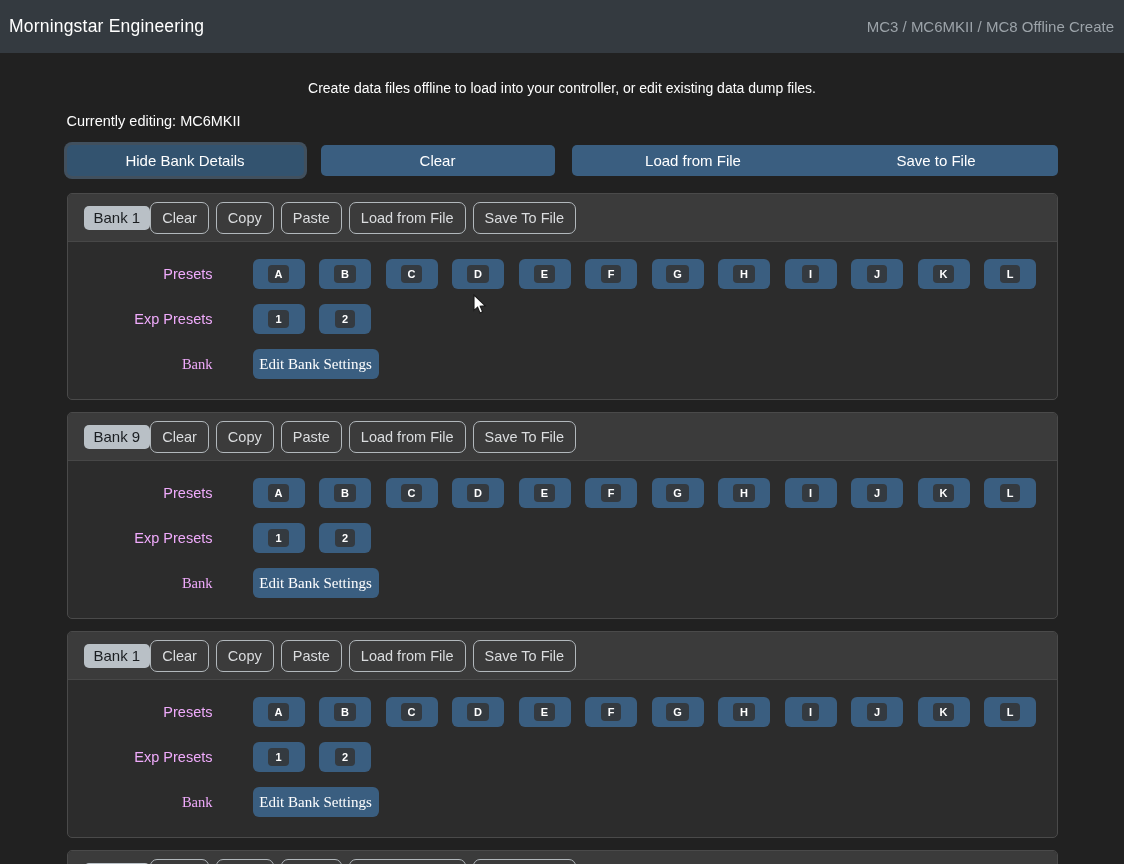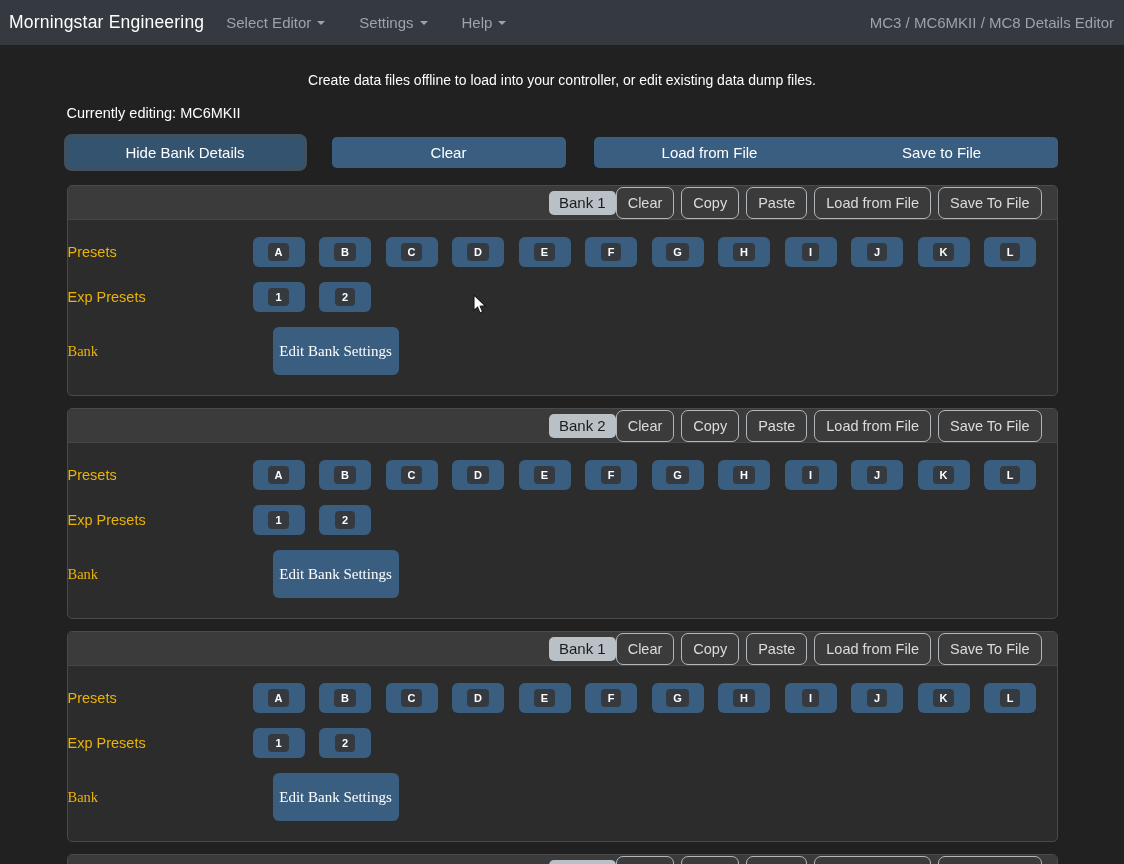--- a/index.html
+++ b/index.html
@@ -6,21 +6,21 @@
   html, body { width: 1124px; height: 864px; overflow: hidden; }
   body {
     font-family: "Liberation Sans", sans-serif;
     background: var(--page-bg, #212121);
     color: #fff;
     position: relative;
   }
 
   
   .navbar {
-    height: 45px;
+    height: 53px;
     background: var(--navbar-bg, #343a40);
     display: flex;
     align-items: center;
     padding: 0 10px 0 9px;
   }
   .brand {
     color: #fff;
     font-size: 17.5px;
     letter-spacing: .2px;
     margin-right: 22px;
@@ -49,21 +49,21 @@
     color: #9ca3a9;
     font-size: 15px;
     white-space: nowrap;
   }
 
   
   .container { width: 991px; margin: 0 auto; }
   .intro-line1 { margin-top: 27px; text-align: center; font-size: 14px; color: #fdfdfd; }
   .intro-line2 { margin-top: 17px; text-align: left; font-size: 14.5px; color: #fdfdfd; }
 
-  .top-actions { margin-top: 16px; display: flex; gap: 28px; height: 31px; }
+  .top-actions { margin-top: 16px; display: flex; gap: 17px; height: 31px; }
   .btn { border: none; cursor: pointer; font-family: inherit; }
   .btn-blue {
     background: var(--accent, #3a5e80);
     color: #fff;
     font-size: 15px;
     border-radius: 5px;
   }
   .ta-hide {
     width: 237px;
     background: #33536f;
@@ -78,26 +78,26 @@
   
   .banks { margin-top: 17px; }
   .bank-card {
     border: 1px solid #4a4a4a;
     border-radius: 5px;
     margin-bottom: 12px;
     overflow: hidden;
     background: var(--card-body, #2c2c2c);
   }
   .bank-header {
-    height: 34px;
+    height: 48px;
     background: var(--card-header, #3b3b3b);
     border-bottom: 1px solid #474747;
     display: flex;
     align-items: center;
-    justify-content: flex-end;
+    justify-content: flex-start;
     padding: 0 15px 0 16px;
   }
   .bank-badge {
     background: #b9c0c6;
     color: #1a1d20;
     font-size: 15px;
     padding: 3px 10px 4px;
     border-radius: 5px;
     cursor: pointer;
   }
@@ -109,64 +109,51 @@
     font-size: 14.5px;
     height: 32px;
     padding: 0 11px;
     border-radius: 7px;
   }
   .bank-body { padding: 17px 0 20px; }
   .bank-row { display: flex; align-items: center; margin-bottom: 15px; }
   .bank-row:last-child { margin-bottom: 0; font-family: Liberation Serif, serif; }
   .row-label {
     width: 145px;
+    text-align: right;
     font-size: 14.5px;
-    color: #eab308;
+    color: #f0abfc;
     flex-shrink: 0;
   }
   .row-buttons { display: flex; gap: 14.5px; margin-left: 40px; }
   .preset-btn {
     width: 52px; height: 30px;
     border-radius: 6px;
     display: flex; align-items: center; justify-content: center;
   }
   .letter-badge {
     background: #343a40;
     color: #fff;
     font-size: 11px;
     font-weight: bold;
     padding: 3px 7px;
     border-radius: 4px;
     line-height: 1.1;
   }
-  .edit-bank-btn { width: 126px; height: 48px; border-radius: 6px; margin-left: 20px; }
+  .edit-bank-btn { width: 126px; height: 30px; border-radius: 6px; }
 
   
   .cursor { position: absolute; left: 470px; top: 294px; pointer-events: none; }
 </style>
 </head>
 <body>
 
 <nav class="navbar">
   <span class="brand">Morningstar Engineering</span>
-  <div class="nav-menus">
-    <a class="nav-link">
-      <span>Select Editor</span>
-      <span class="caret"></span>
-    </a>
-    <a class="nav-link">
-      <span>Settings</span>
-      <span class="caret"></span>
-    </a>
-    <a class="nav-link">
-      <span>Help</span>
-      <span class="caret"></span>
-    </a>
-  </div>
-  <span class="nav-right">MC3 / MC6MKII / MC8 Details Editor</span>
+  <span class="nav-right">MC3 / MC6MKII / MC8 Offline Create</span>
 </nav>
 
 <main class="container">
   <p class="intro-line1">Create data files offline to load into your controller, or edit existing data dump files.</p>
   <p class="intro-line2">Currently editing: MC6MKII</p>
 
   <div class="top-actions">
     <button class="btn btn-blue ta-hide">Hide Bank Details</button>
     <button class="btn btn-blue ta-clear">Clear</button>
     <div class="ta-group">
@@ -244,21 +231,21 @@
         <span class="row-label">Bank</span>
         <div class="row-buttons">
           <button class="btn btn-blue edit-bank-btn">Edit Bank Settings</button>
         </div>
       </div>
     </div>
   </section>
 
   <section class="bank-card">
     <header class="bank-header">
-      <span class="bank-badge">Bank 2</span>
+      <span class="bank-badge">Bank 9</span>
       <div class="bank-actions">
             <button class="btn btn-outline">Clear</button>
             <button class="btn btn-outline">Copy</button>
             <button class="btn btn-outline">Paste</button>
             <button class="btn btn-outline">Load from File</button>
             <button class="btn btn-outline">Save To File</button>
           </div>
     </header>
     <div class="bank-body">
       <div class="bank-row">

